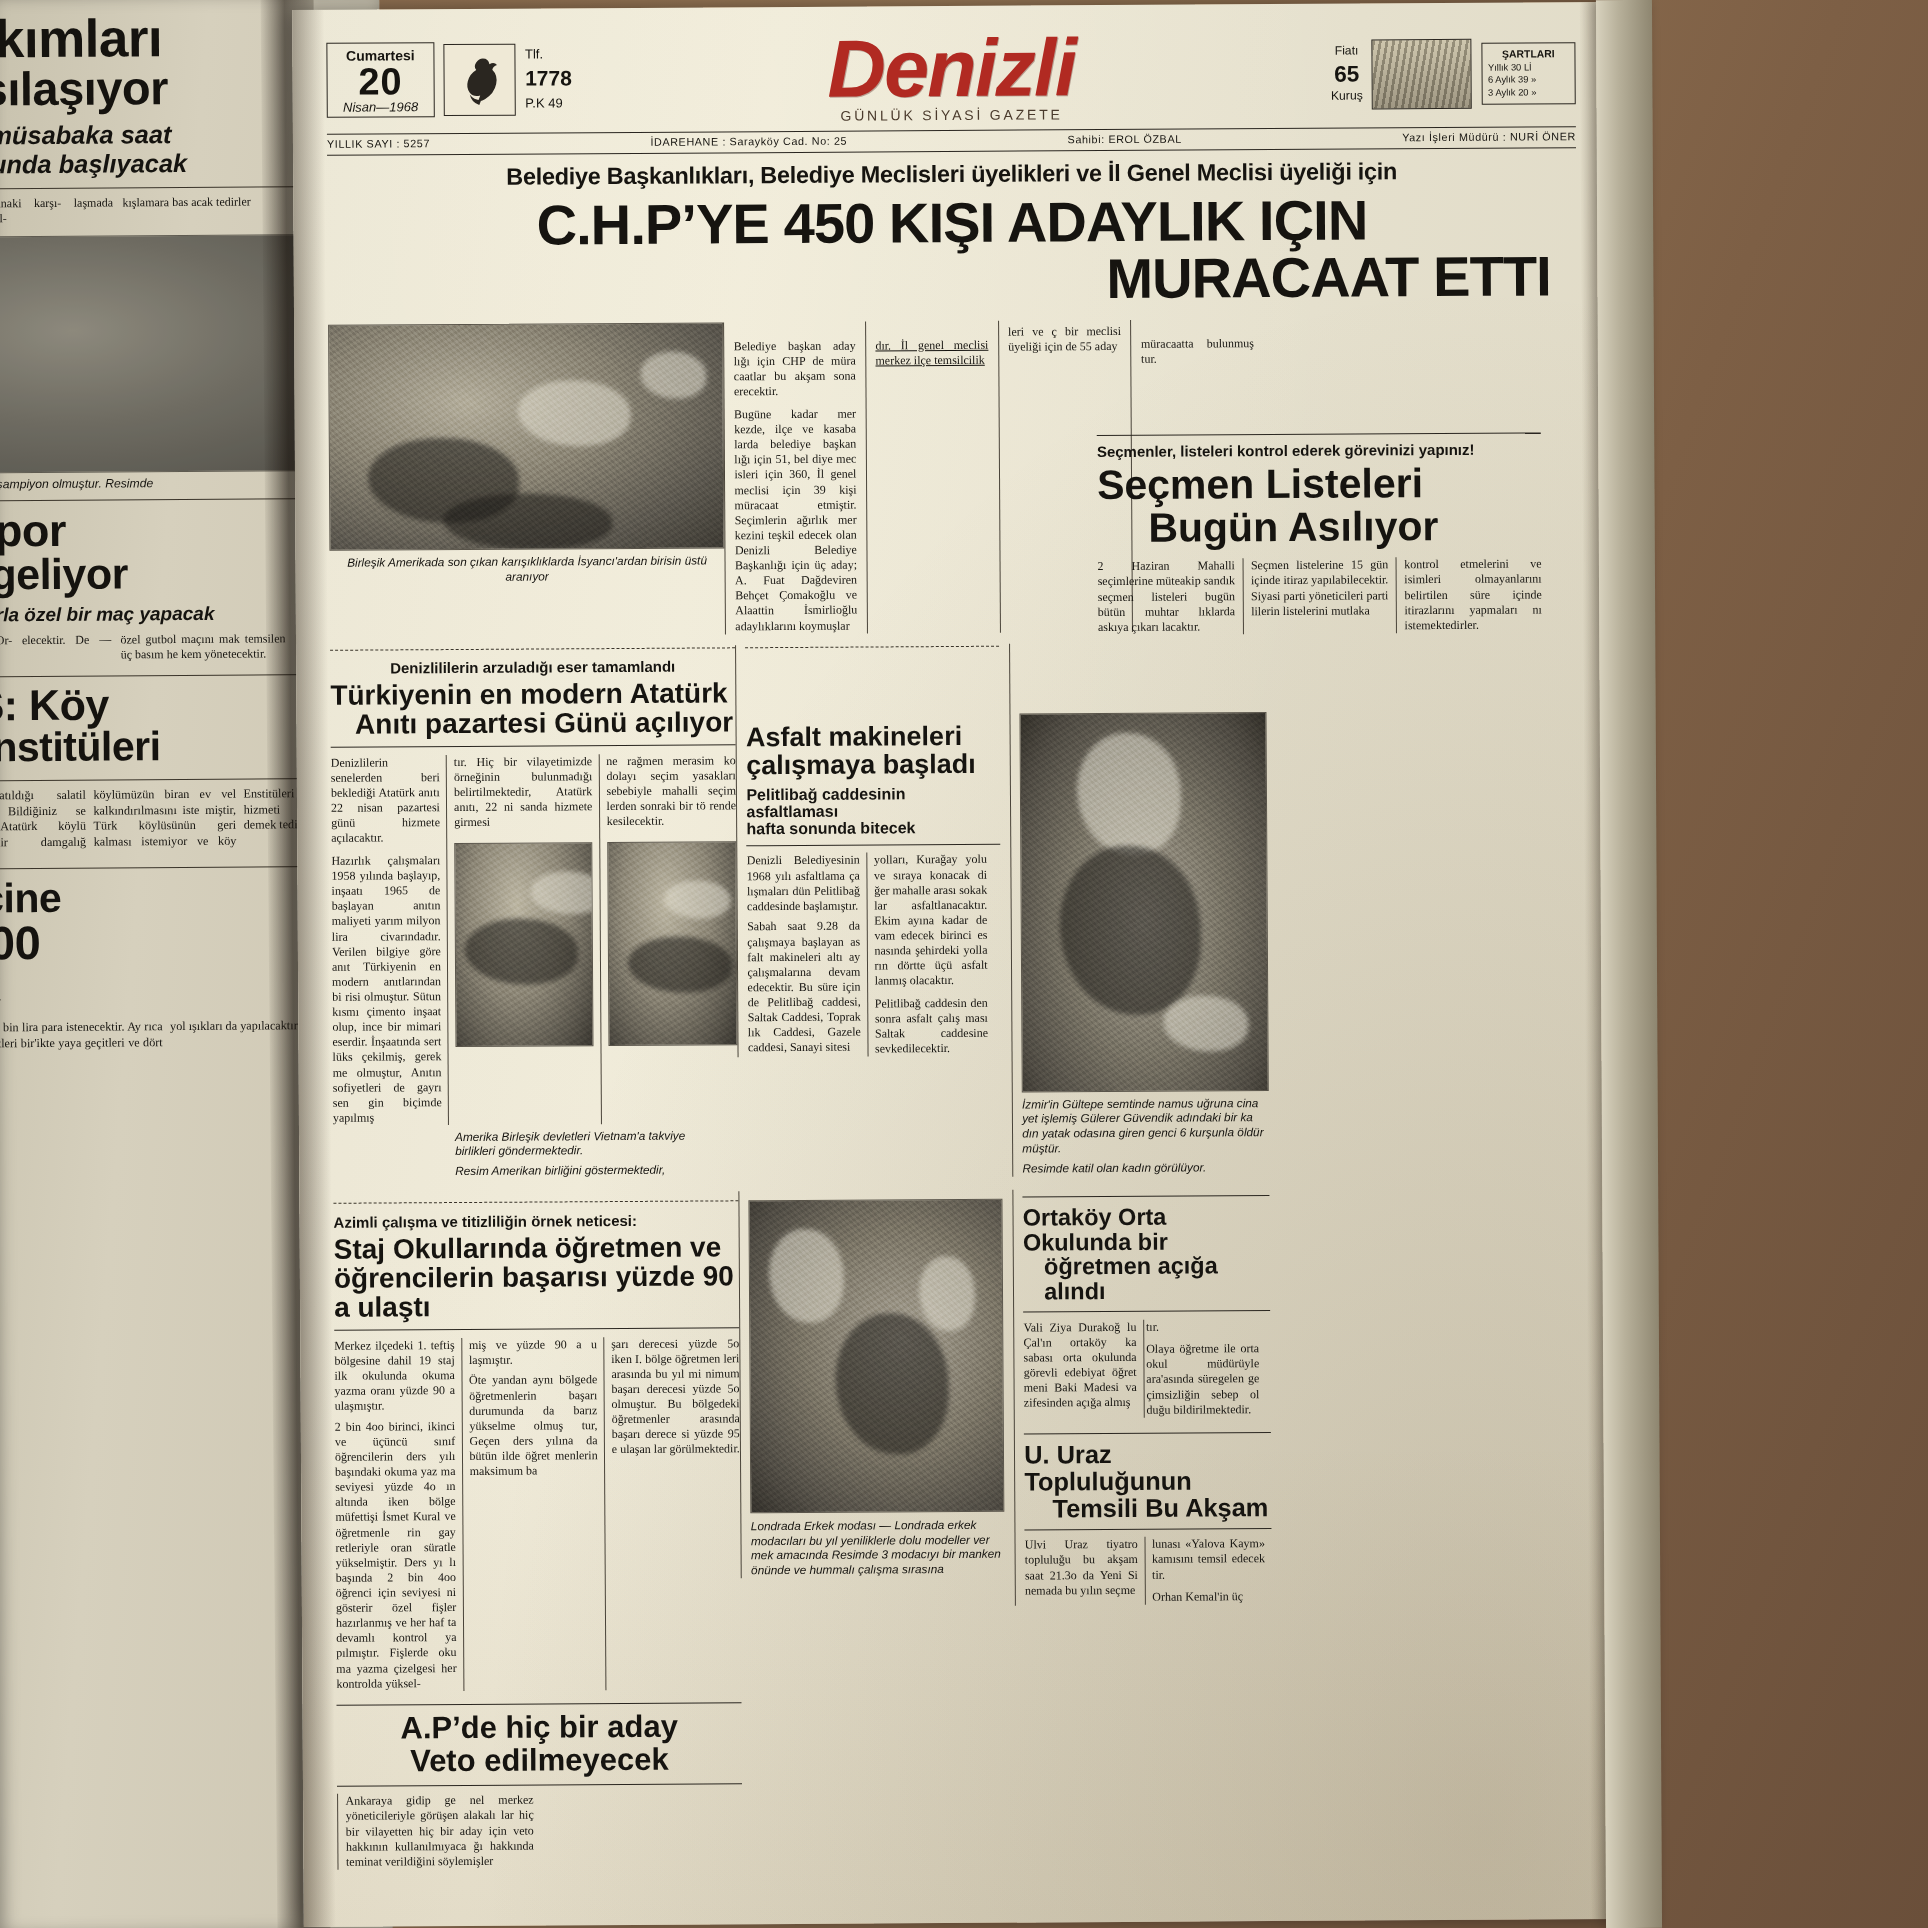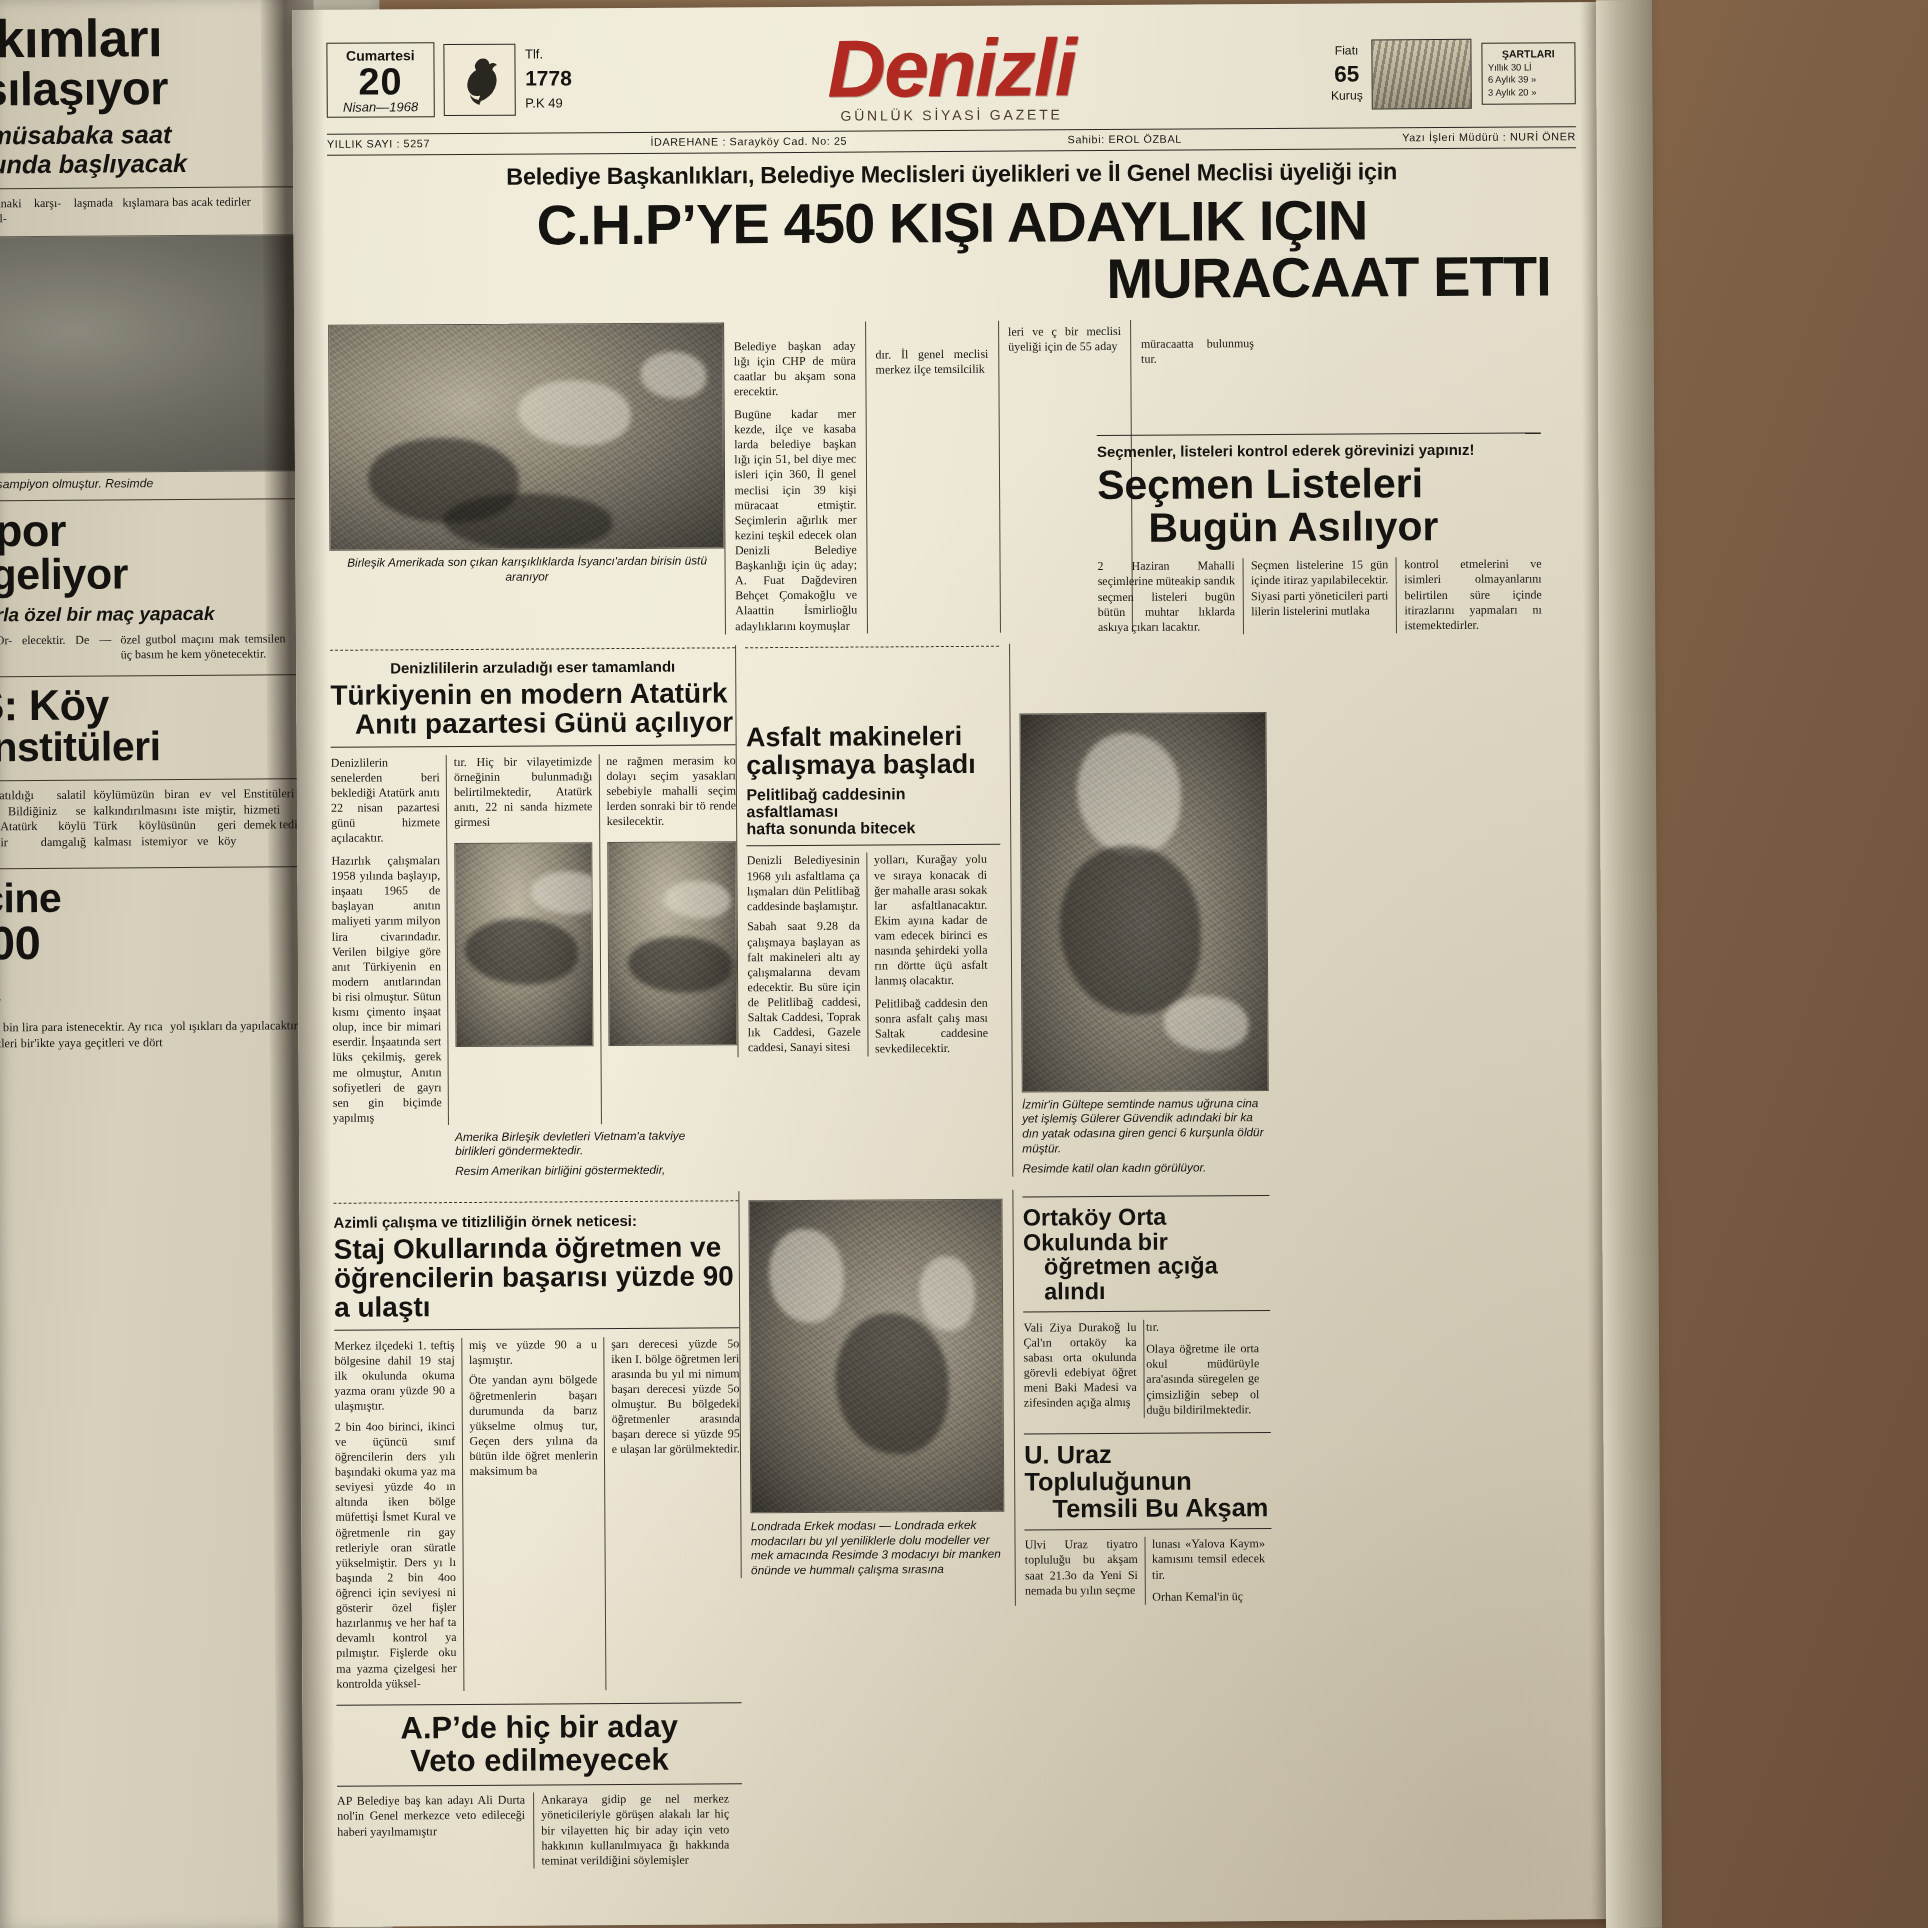--- a/index.html
+++ b/index.html
@@ -405,21 +405,21 @@
             <div class="grain"></div>
           </div>
           <div class="cap">Birleşik Amerikada son çıkan karışıklıklarda İsyancı'ardan birisin üstü aranıyor</div>
         </div>
 
         <div style="width:122px; padding:0 9.4px;" class="colrule">
           <div class="body-text small" style="margin-top:17px;">Belediye başkan aday lığı için CHP de müra caatlar bu akşam sona erecektir.</div>
           <div class="body-text small" style="margin-top:7.5px;">Bugüne kadar mer kezde, ilçe ve kasaba larda belediye başkan lığı için 51, bel diye mec isleri için 360, İl genel meclisi için 39 kişi müracaat etmiştir. Seçimlerin ağırlık mer kezini teşkil edecek olan Denizli Belediye Başkanlığı için üç aday; A. Fuat Dağdeviren Behçet Çomakoğlu ve Alaattin İsmirlioğlu adaylıklarını koymuşlar</div>
         </div>
         <div style="width:113px; padding:0 9.4px;" class="colrule">
-          <div class="body-text small" style="margin-top:26px;">dır. İl genel meclisi merkez ilçe temsilcilik</div>
+          <div class="body-text small" style="margin-top:17px;text-decoration:underline;">dır. İl genel meclisi merkez ilçe temsilcilik</div>
         </div>
         <div style="width:113px; padding:0 9.4px;" class="colrule">
           <div class="body-text small" style="margin-top:4px;">leri ve ç bir meclisi üyeliği için de 55 aday</div>
         </div>
         <div style="width:113px; padding:0 9.4px;" class="colrule">
           <div class="body-text small" style="margin-top:17px;">müracaatta bulunmuş tur.</div>
         </div>
       </div>
 
       <div style="position:absolute; left:802px; top:422px; width:444px;">
@@ -518,21 +518,20 @@
             </div>
             <div style="width:132px; padding-left:6.6px;" class="colrule">
               <div class="body-text small">şarı derecesi yüzde 5o iken I. bölge öğretmen leri arasında bu yıl mi nimum başarı derecesi yüzde 5o olmuştur. Bu bölgedeki öğretmenler arasında başarı derece si yüzde 95 e ulaşan lar görülmektedir.</div>
             </div>
           </div>
           <div class="hr-thin" style="margin-top:13px;"></div>
           <div class="hl-serif" style="font-size:31px; text-align:center; margin-top:7.5px;">A.P’de hiç bir aday</div>
           <div class="hl-serif" style="font-size:31px; text-align:center;">Veto edilmeyecek</div>
           <div class="hr-thin"></div>
           <div class="grid">
-            <div style="width:188px; padding-right:7.5px;" class="body-text small">AP Belediye baş kan adayı Ali Durta nol'in Genel merkezce veto edileceği haberi yayılmamıştır</div>
             <div style="width:188px; padding-left:7.5px;" class="body-text small colrule">Ankaraya gidip ge nel merkez yöneticileriyle görüşen alakalı lar hiç bir vilayetten hiç bir aday için veto hakkının kullanılmıyaca ğı hakkında teminat verildiğini söylemişler</div>
           </div>
         </div>
 
         <div style="width:254px; padding:0 9.4px;" class="colrule">
           <div class="photo p2" style="height:311px; margin-top:9.4px;">
             <div class="blob light" style="width:75px;height:94px;left:19px;top:28px;"></div>
             <div class="blob" style="width:113px;height:141px;left:85px;top:113px;"></div>
             <div class="blob light" style="width:56px;height:75px;left:169px;top:56px;"></div>
             <div class="grain"></div>

